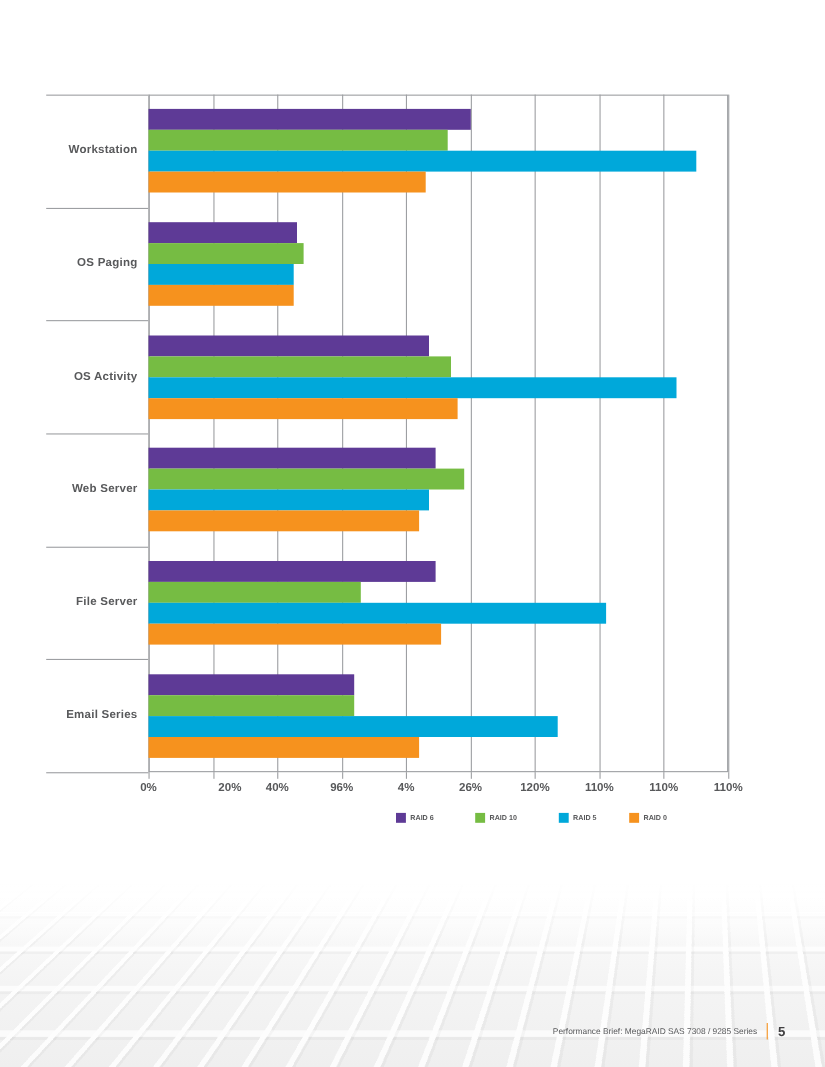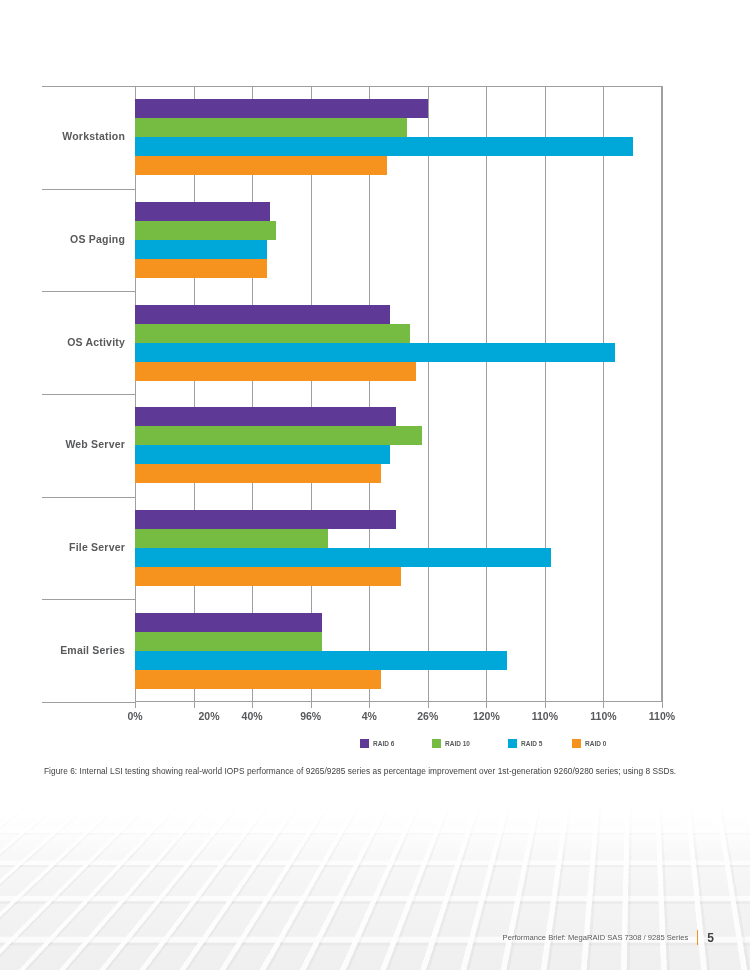--- a/index.html
+++ b/index.html
@@ -213,21 +213,20 @@
       <div class="legend-item" style="left: 148px;">
         <span class="legend-swatch" style="background: rgb(0, 168, 218);"></span>
         <span class="legend-label">RAID 5</span>
       </div>
       <div class="legend-item" style="left: 212px;">
         <span class="legend-swatch" style="background: rgb(246, 146, 30);"></span>
         <span class="legend-label">RAID 0</span>
       </div>
     </div>
 
-  <div id="caption">Figure 6: Internal LSI testing showing real-world IOPS performance of 9265/9285 series as percentage improvement over 1st-generation 9260/9280 series;  using 8 SSDs.</div>
 </div>
 
 <div id="footer">
   <div id="footer-inner">
     <span id="footer-text">Performance Brief: MegaRAID SAS 7308 / 9285 Series</span>
     <span id="footer-rule"></span>
     <span id="footer-page">5</span>
   </div>
 </div>
 

